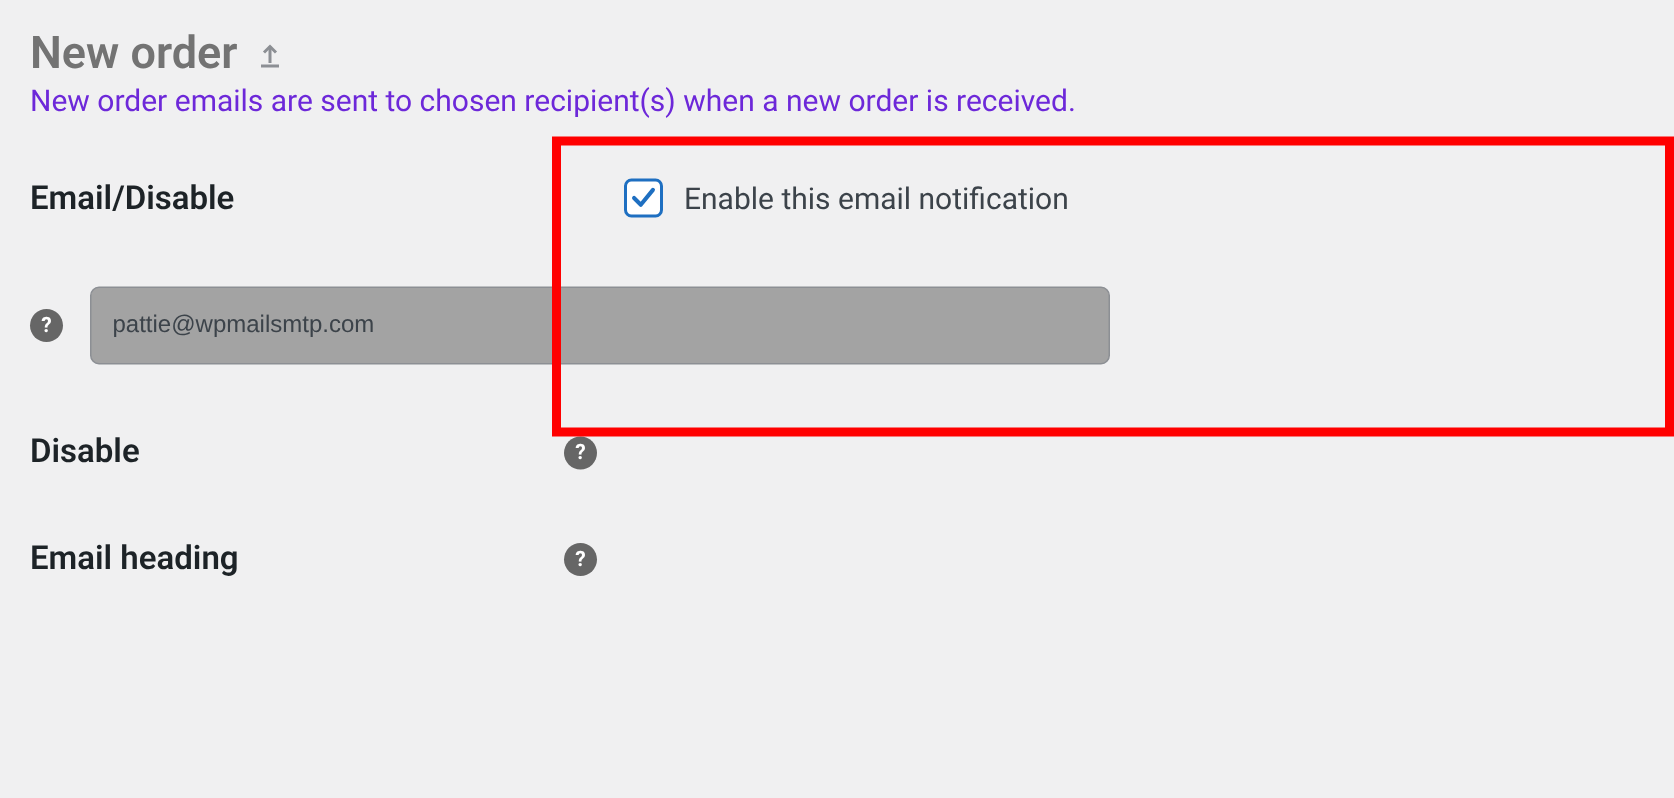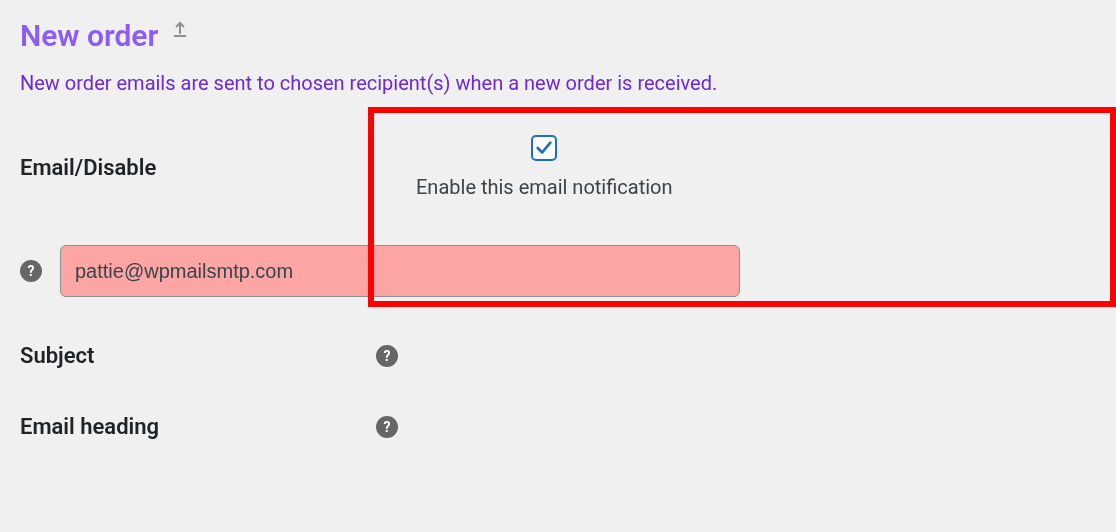--- a/index.html
+++ b/index.html
@@ -7,24 +7,25 @@
       font-family: -apple-system, BlinkMacSystemFont, "Segoe UI", Roboto, sans-serif;
       background: #f0f0f1;
       color: #3c434a;
       font-size: 20px;
       padding: 18px 20px;
       width: 1116px;
     }
     .page-title {
       font-size: 30px;
       font-weight: 600;
-      color: #8b5cf6;
+      color: #737373;
       display: inline-flex;
+      align-items: center;
       gap: 12px;
-      margin-bottom: 18px;
+      margin-bottom: 2px;
     }
     .back-icon {
       color: #8c8f94;
       font-size: 22px;
       display: inline-flex;
     }
     .description {
       color: #6d28d9;
       font-size: 20px;
       margin-bottom: 40px;
@@ -67,32 +68,31 @@
       display: flex;
       align-items: center;
     }
     .text-input {
       width: 100%;
       max-width: 680px;
       height: 52px;
       border: 1px solid #8c8f94;
       border-radius: 6px;
       padding: 8px 14px;
-      font-size: 20px;
+      font-size: 16px;
       color: #3c434a;
-      background: #fca5a5;
+      background: #a3a3a3;
     }
     .text-input::placeholder { color: #6c7075; }
     .checkbox-wrap {
       display: flex;
       align-items: center;
       gap: 14px;
       font-size: 20px;
       color: #3c434a;
-      flex-direction: column;
     }
     .wc-checkbox {
       width: 26px;
       height: 26px;
       border: 2px solid #1e6fc1;
       border-radius: 5px;
       background: #fff;
       display: inline-flex;
       align-items: center;
       justify-content: center;
@@ -152,21 +152,21 @@
   <div class="form-row">
     <div class="helper-cell">
       <span class="help-icon">?</span>
     </div>
     <div class="input-cell">
       <input type="text" class="text-input" value="pattie@wpmailsmtp.com" style="">
     </div>
   </div>
 
   <div class="form-row">
-    <div class="label-cell">Subject</div>
+    <div class="label-cell">Disable</div>
     <div class="helper-cell">
       <span class="help-icon">?</span>
     </div>
   </div>
 
   <div class="form-row last">
     <div class="label-cell">Email heading</div>
     <div class="helper-cell">
       <span class="help-icon">?</span>
     </div>

